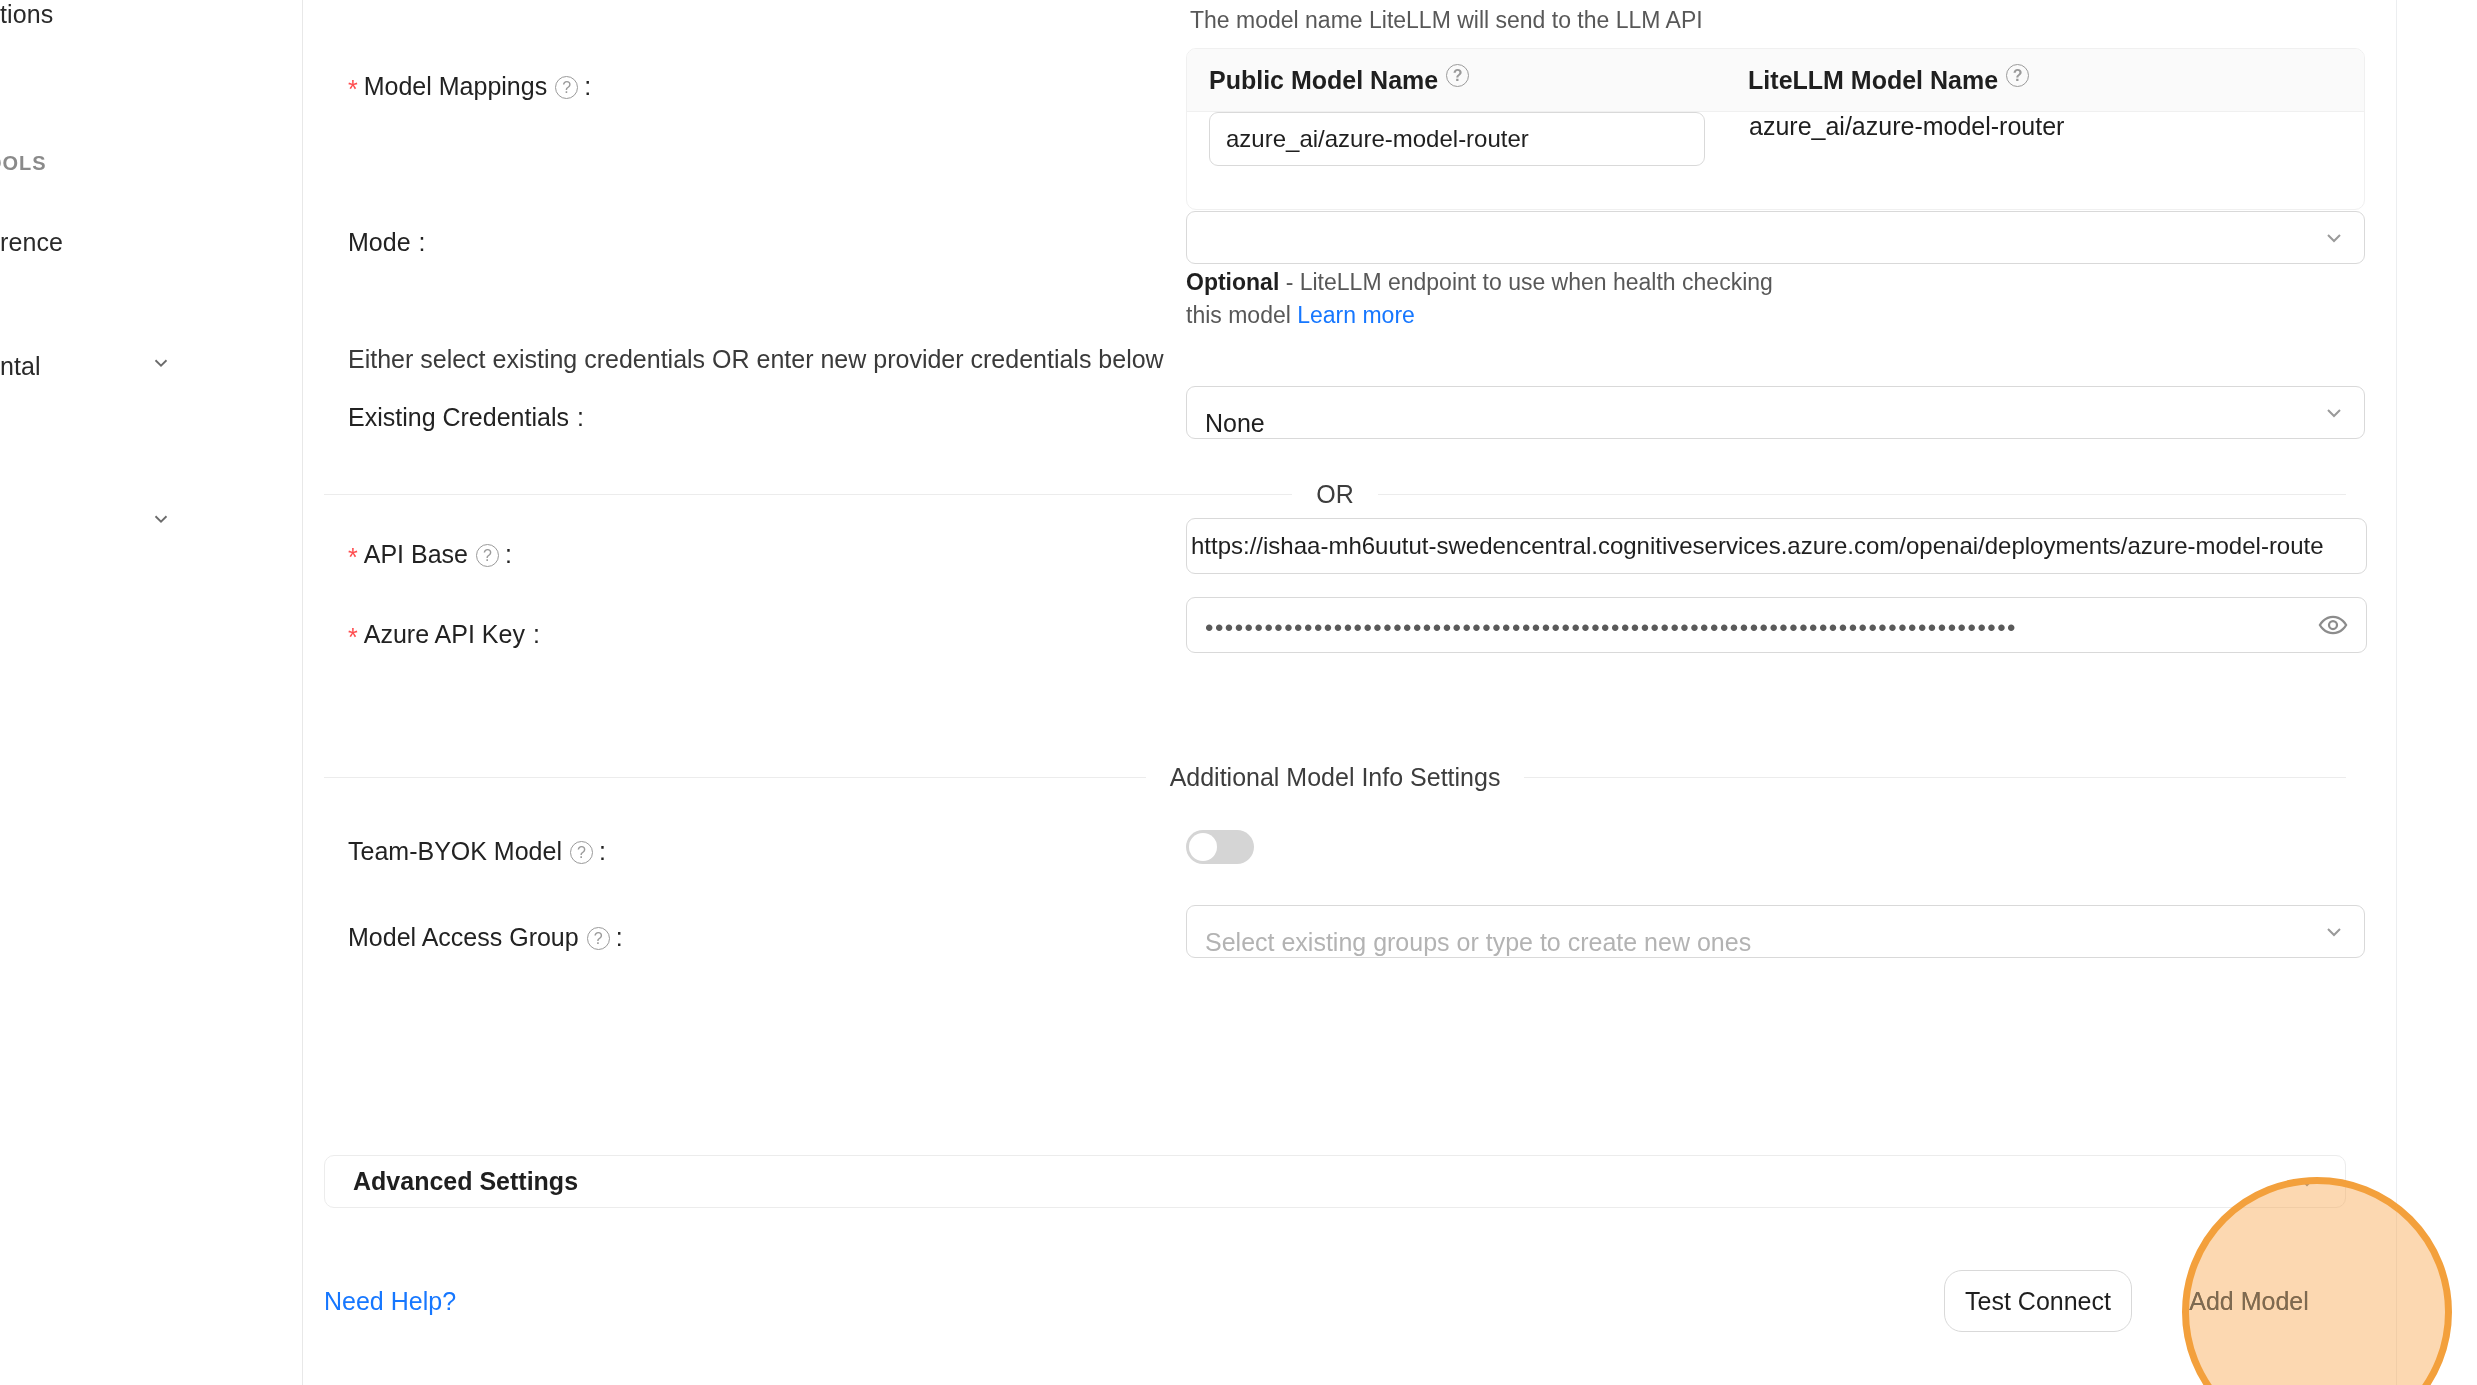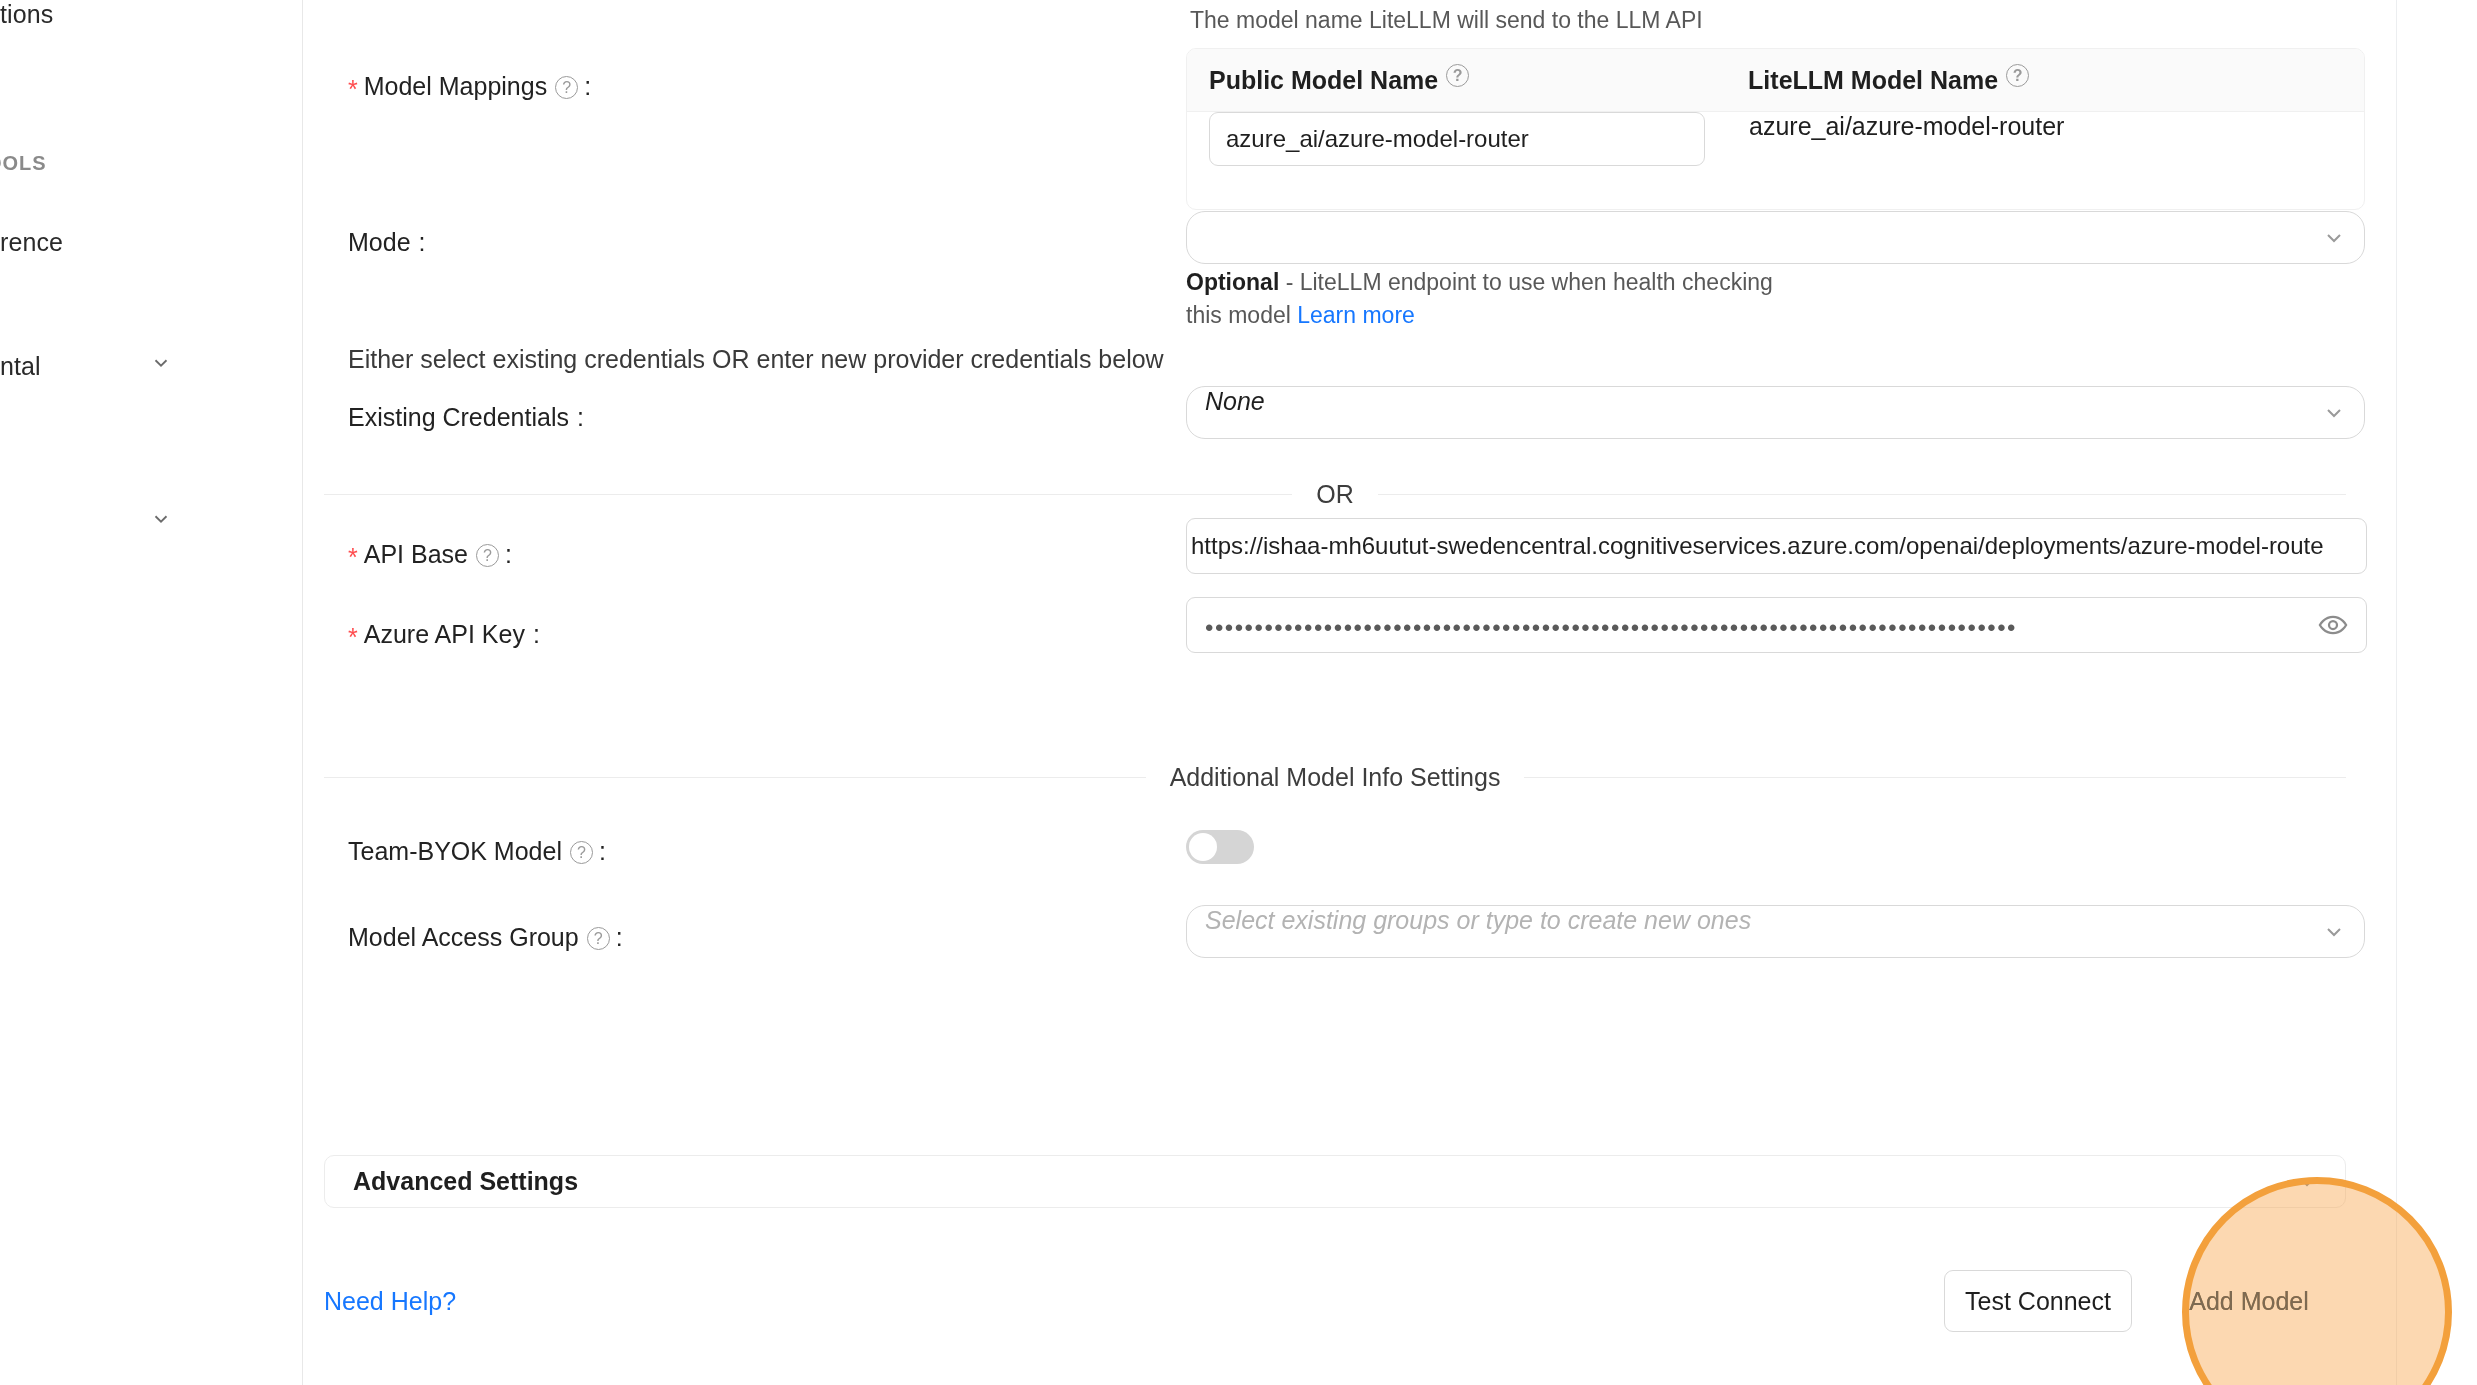--- a/index.html
+++ b/index.html
@@ -143,28 +143,27 @@
   }
   .static-model {
     font-size: 25px;
     color: #1f1f1f;
   }
 
   
   .select-box {
     position: absolute;
     border: 1px solid #d9d9d9;
-    border-radius: 19px;
-    background: #ffffff;
-    display: flex;
-    align-items: flex-start;
+    border-radius: 9px;
+    background: #ffffff;
+    display: flex;
+    align-items: flex-end;
     padding: 0 18px;
     font-size: 25px;
     color: #1f1f1f;
-    font-style: italic;
   }
   .select-box .placeholder { color: #b3b3b3; }
   .chev {
     position: absolute;
     right: 18px;
     top: 50%;
     transform: translateY(-50%);
     width: 24px; height: 24px;
     color: #9a9a9a;
   }
@@ -286,21 +285,21 @@
   .need-help {
     position: absolute;
     left: 348px; top: 1287px;
     font-size: 25px;
     color: #1677ff;
     cursor: pointer;
   }
   .btn {
     position: absolute;
     height: 62px;
-    border-radius: 9px;
+    border-radius: 18px;
     display: flex;
     align-items: center;
     justify-content: center;
     font-size: 25px;
     font-family: "Liberation Sans", sans-serif;
     cursor: pointer;
   }
   .btn-test {
     left: 1968px; top: 1270px;
     width: 188px;

